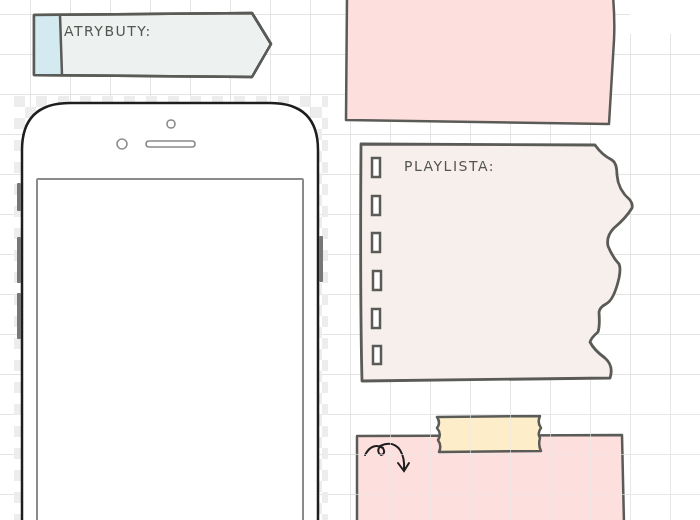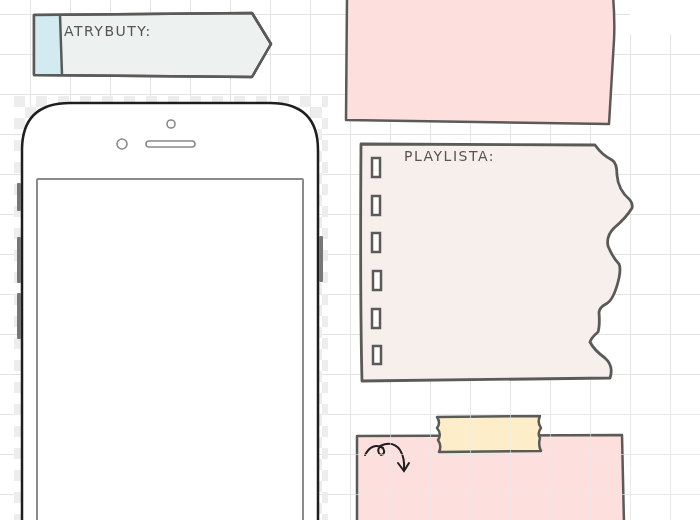--- a/index.html
+++ b/index.html
@@ -98,14 +98,14 @@
       <g fill="none" stroke="#1e1e1e" stroke-width="2" stroke-linecap="round">
         <path d="M365,455 Q372,442 383,448 Q386,454 381,455 Q376,452 380,446 Q393,440 400,450 Q405,458 404,470"></path>
         <path d="M398,463 L404,471 L409,463"></path>
       </g>
     </g>
   </svg>
 
   <div class="overlay-grid" style="clip-path: polygon(355px 400px, 700px 400px, 700px 520px, 355px 520px);"></div>
 
   <div class="label" style="left:64px; top:23px;">ATRYBUTY:</div>
-  <div class="label" style="left:404px; top:148px;">PLAYLISTA:</div>
+  <div class="label" style="left:404px; top:158px;">PLAYLISTA:</div>
 </div>
 
 </body></html>

